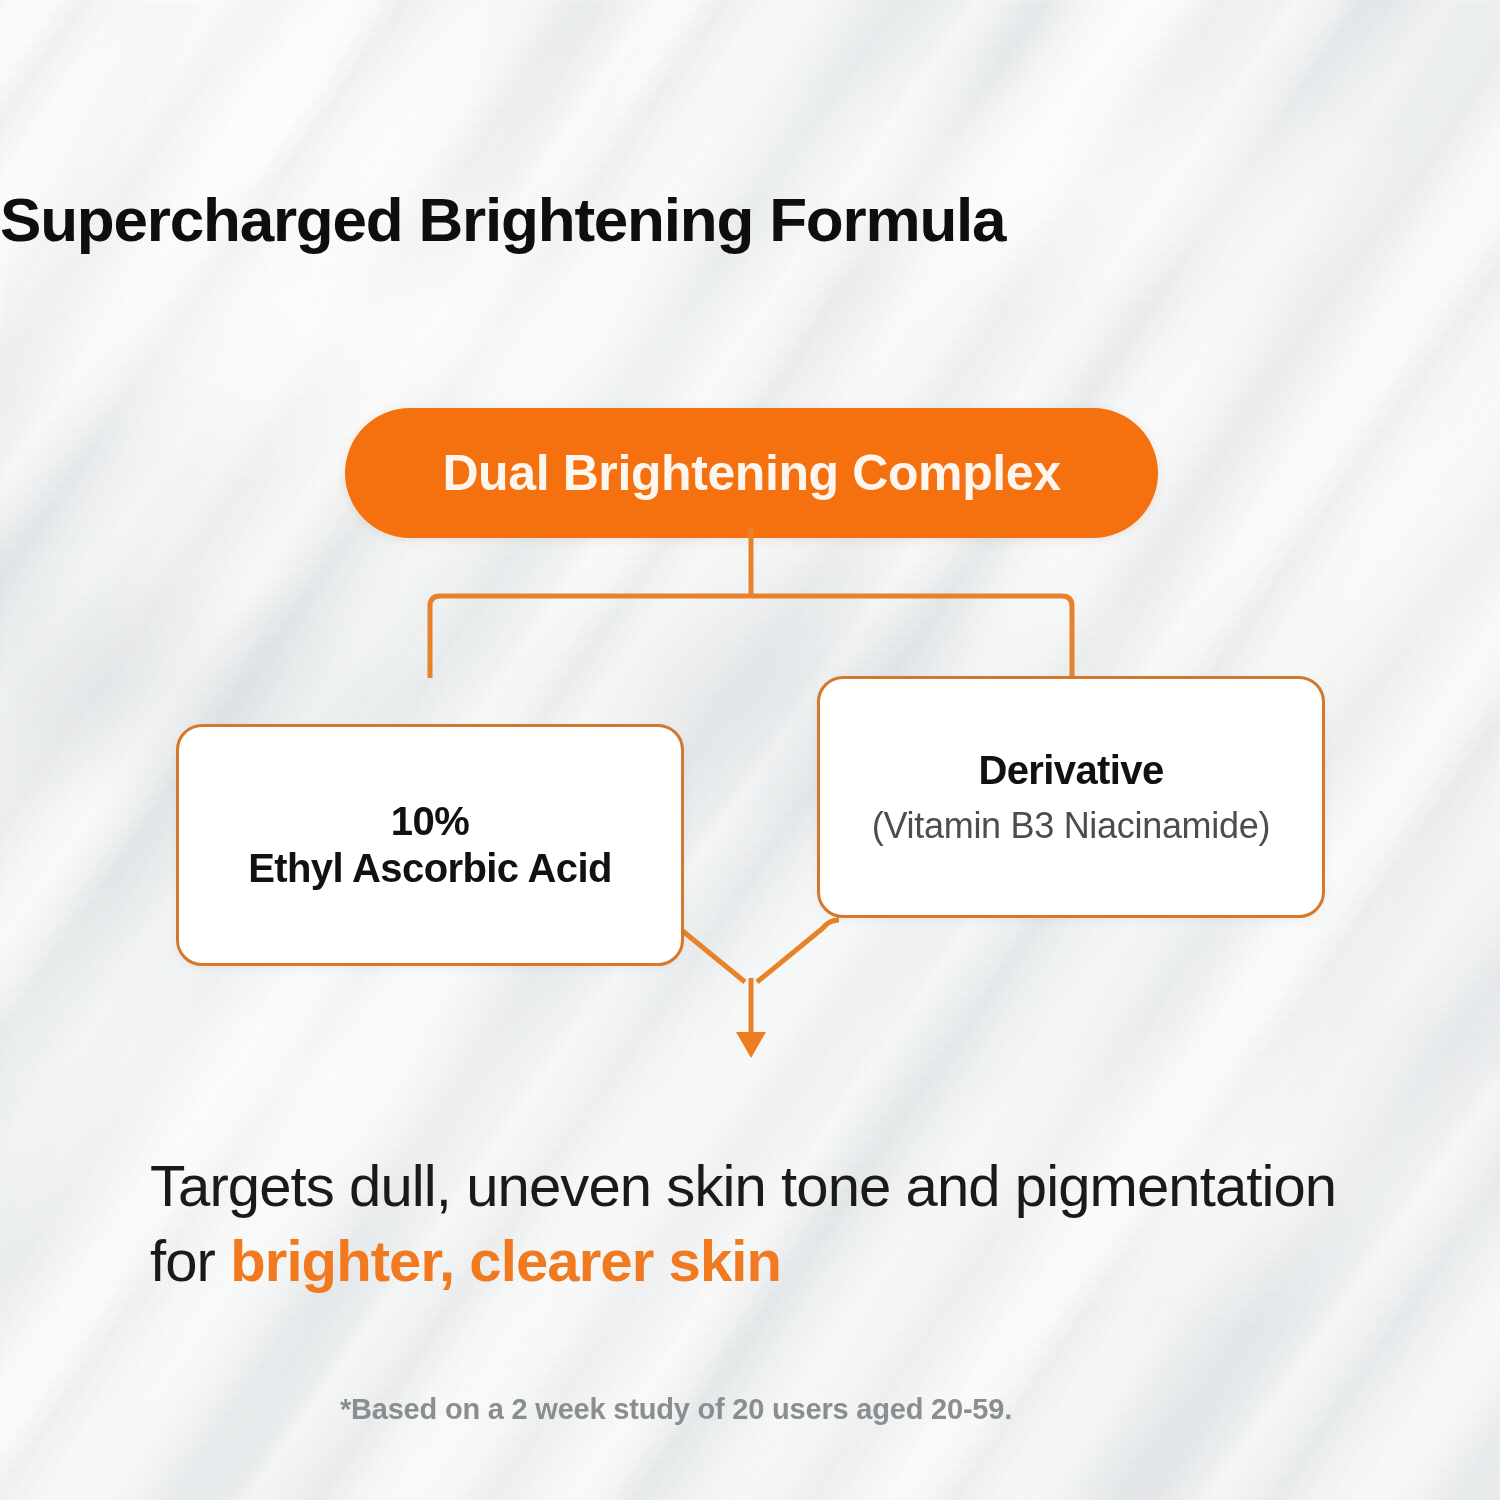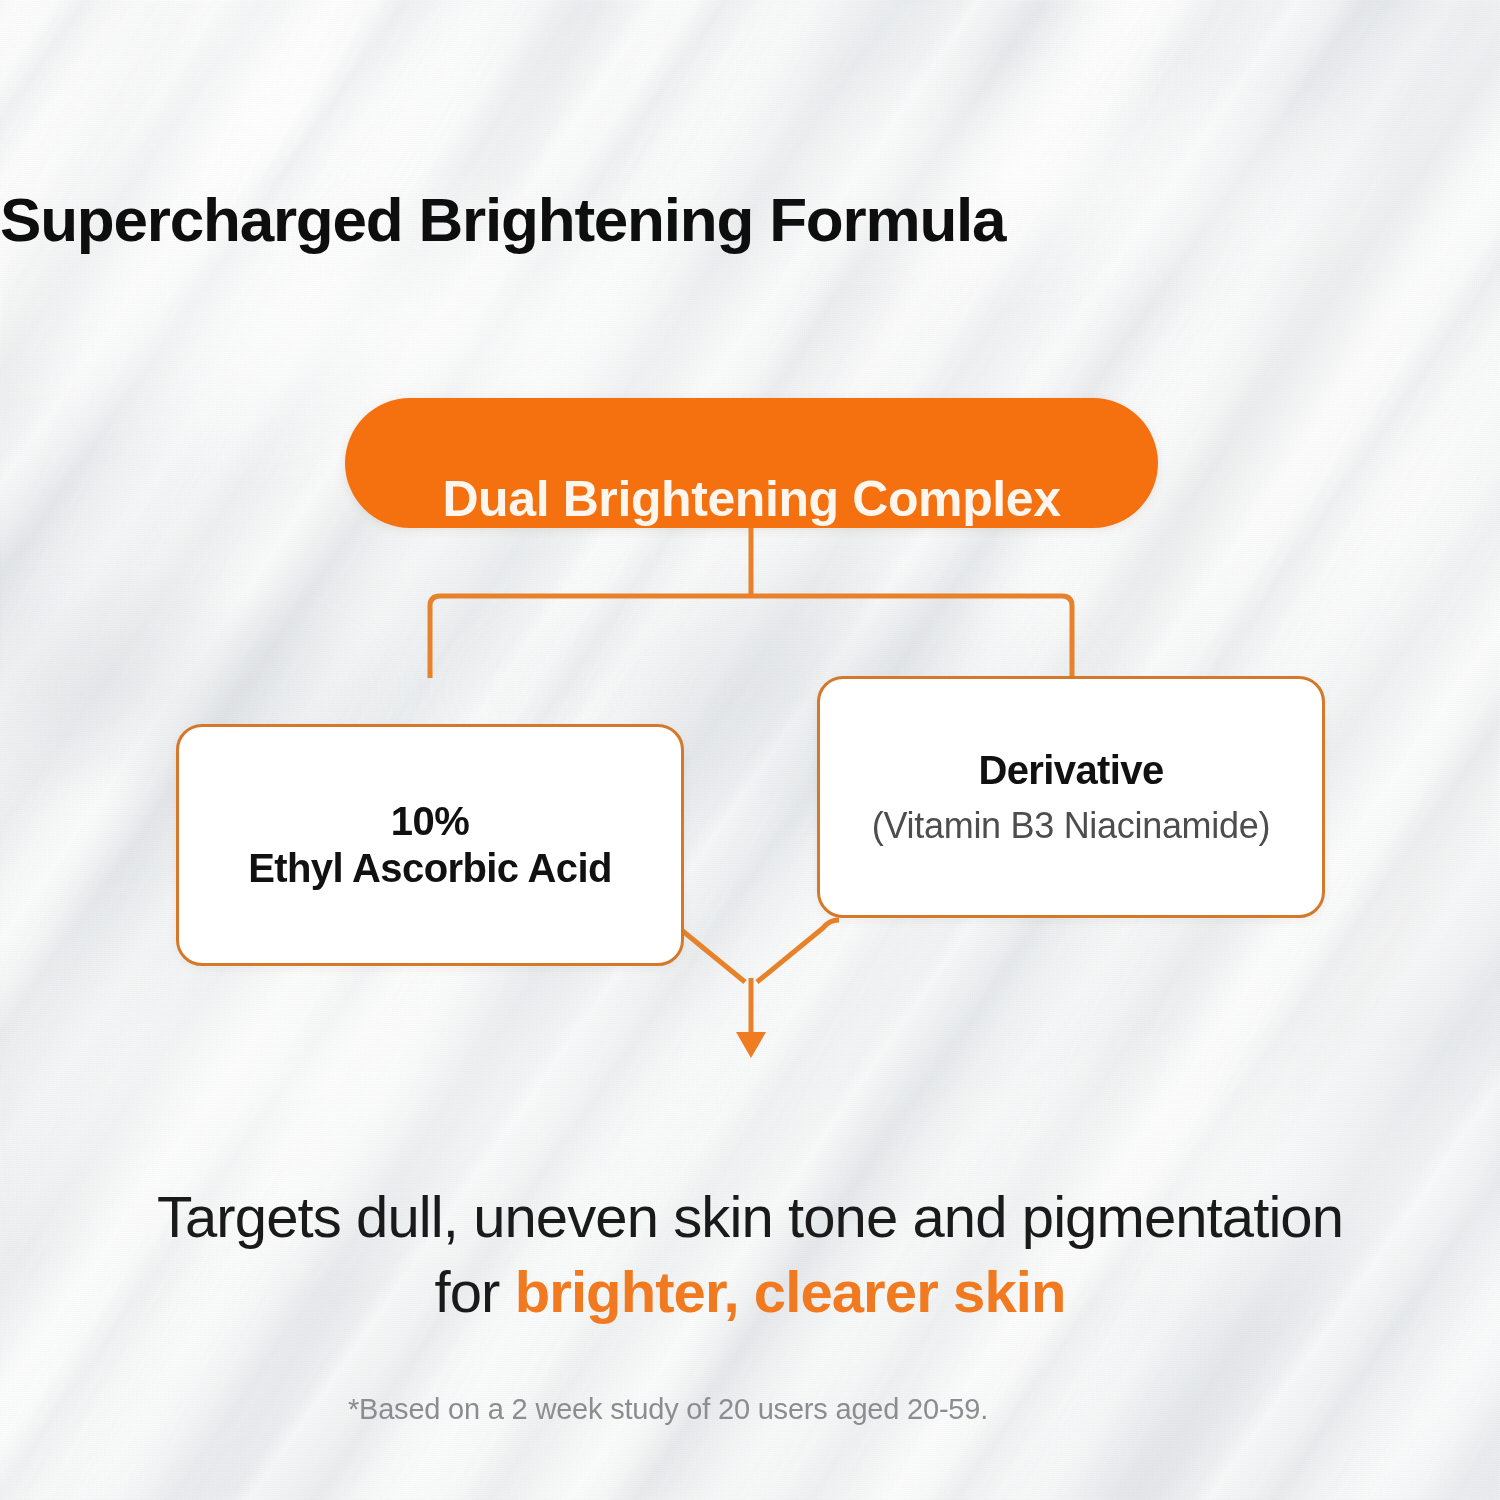--- a/index.html
+++ b/index.html
@@ -109,27 +109,27 @@
     font-weight: 700;
     letter-spacing: -1.2px;
     color: #0e0e0e;
     white-space: nowrap;
   }
 
   
   .pill {
     position: absolute;
     left: 345px;
-    top: 398px;
+    top: 408px;
     width: 813px;
     height: 130px;
     border-radius: 65px;
     background: #f5710f;
     display: flex;
-    align-items: flex-end;
+    align-items: center;
     justify-content: center;
     box-shadow: 0 2px 10px rgba(120,70,20,0.10);
   }
   .pill-label {
     font-size: 50px;
     font-weight: 600;
     color: #fdf6ee;
     letter-spacing: -0.4px;
     white-space: nowrap;
   }
@@ -178,42 +178,42 @@
     color: #4d4d4d;
     letter-spacing: -0.3px;
     text-align: center;
     white-space: nowrap;
   }
 
   
   .statement {
     position: absolute;
     left: 150px;
-    top: 1121px;
+    top: 1090px;
     width: 1200px;
-    text-align: center;
+    text-align: left;
     font-size: 58px;
     font-weight: 400;
     line-height: 1.30;
     color: #1a1a1a;
     letter-spacing: -0.9px;
   }
   .statement .accent {
     color: #f1791f;
     font-weight: 700;
   }
 
   .footnote {
     position: absolute;
-    left: 0;
+    left: 8px;
     top: 1393px;
     width: 1336px;
     text-align: center;
     font-size: 29px;
-    font-weight: 400;
+    font-weight: 700;
     color: #8b8e90;
     letter-spacing: -0.2px;
     white-space: nowrap;
   }
 </style>
 </head>
 <body>
 
 <div id="infographic">
 

